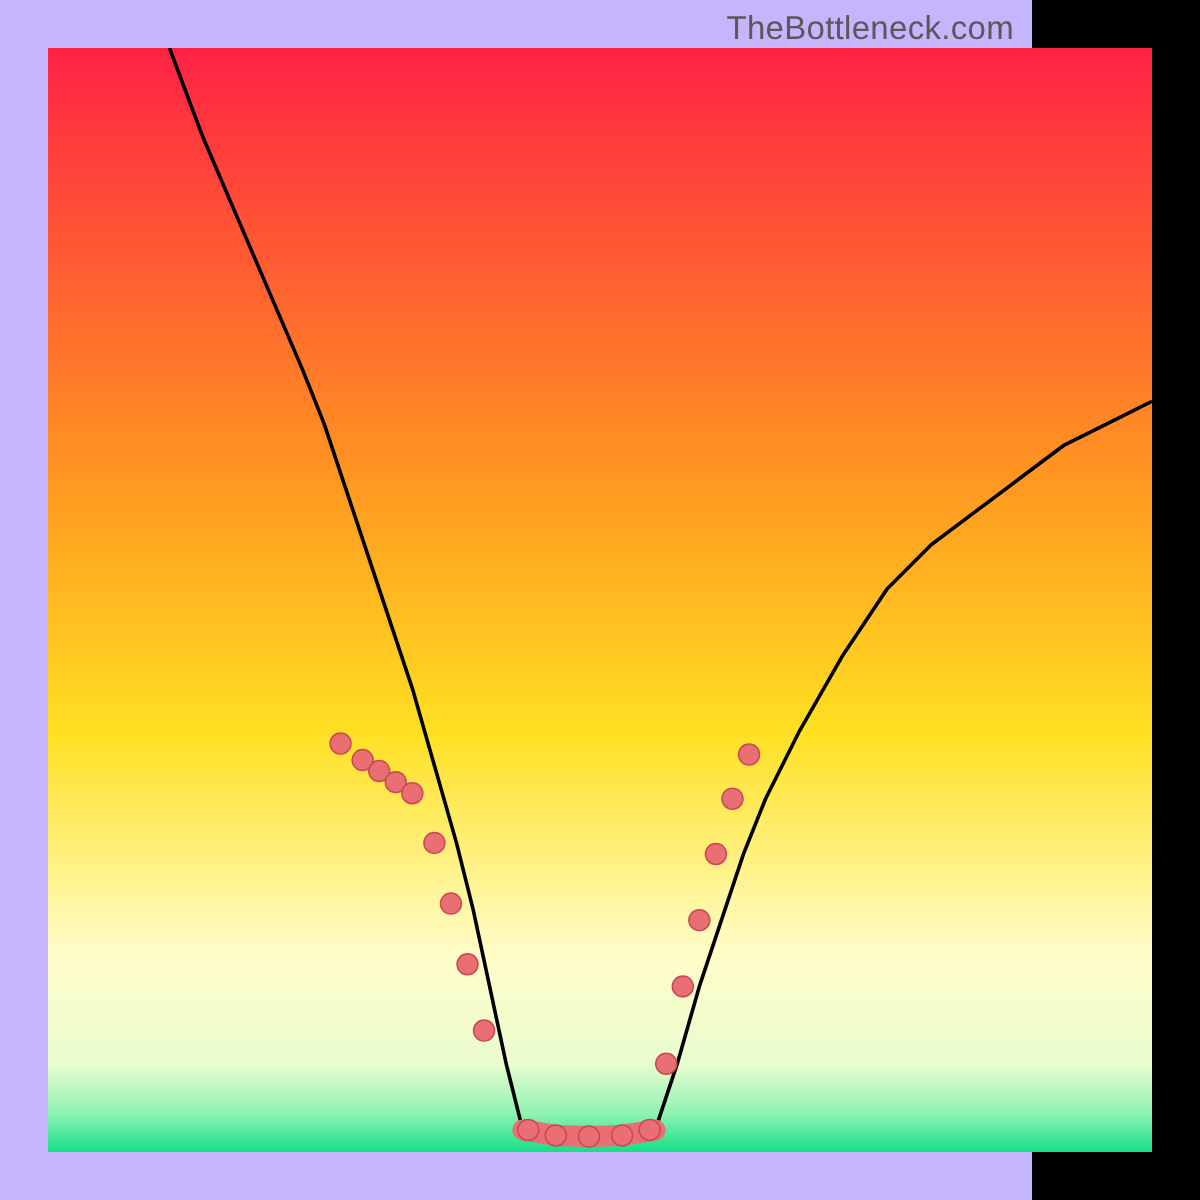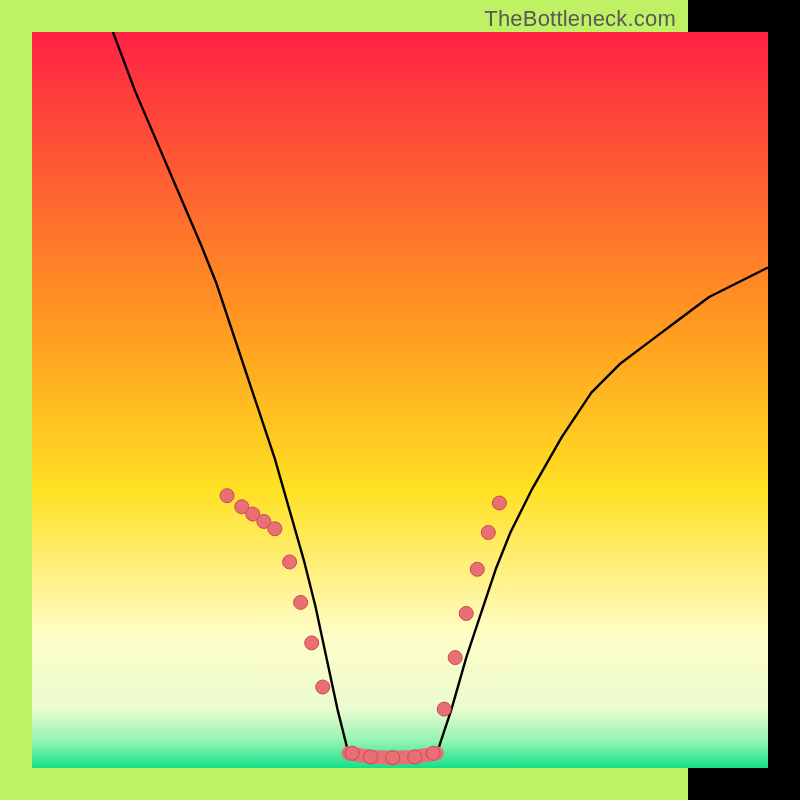--- a/index.html
+++ b/index.html
@@ -10,21 +10,21 @@
     overflow: hidden;
     background: #000;
     font-family: Arial, Helvetica, sans-serif;
   }
   .frame {
     position: absolute;
     left: 0;
     top: 0;
     width: 688px;
     height: 800px;
-    background: #bef264;
+    background: #c4b5fd;
   }
   .plot {
     position: absolute;
     left: 32px;
     top: 32px;
     width: 736px;
     height: 736px;
     overflow: hidden;
   }
   .watermark {

